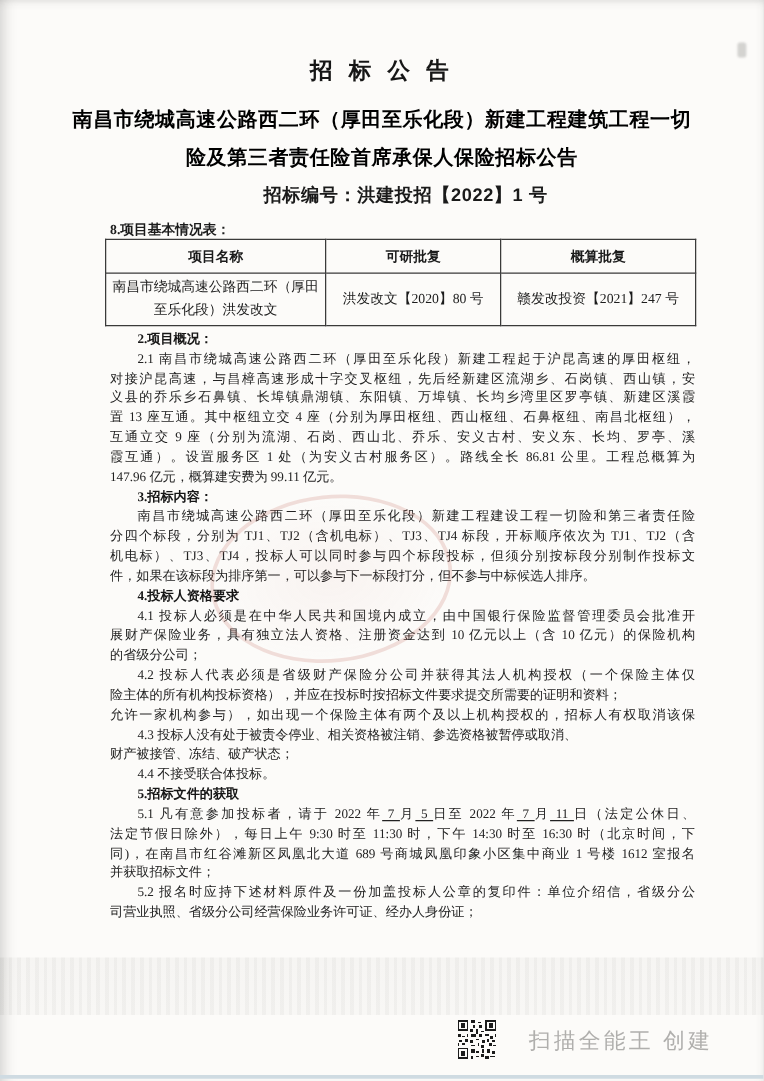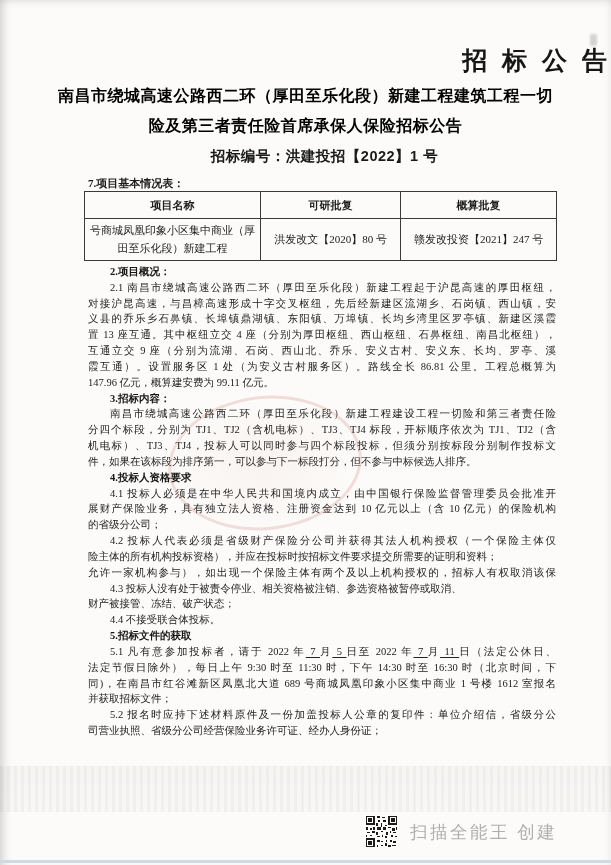--- a/index.html
+++ b/index.html
@@ -9,22 +9,22 @@
     background:#fcfbf9;
     overflow:hidden;
     font-family:"Liberation Serif",serif;
     color:#1f1f1f;
     box-shadow:inset 10px 0 10px -7px rgba(70,70,68,.22),
                inset 0 6px 8px -5px rgba(70,70,68,.14),
                inset -5px 0 8px -5px rgba(70,70,68,.10);
   }
   .doc-title{
     position:absolute;top:44px;left:0;width:100%;
-    text-align:right;font-family:"Liberation Sans",sans-serif;
-    font-size:25px;font-weight:700;letter-spacing:4px;color:#161616;
+    text-align:center;font-family:"Liberation Sans",sans-serif;
+    font-size:18px;font-weight:700;letter-spacing:4px;color:#161616;
   }
   .doc-subtitle{
     position:absolute;left:0;width:100%;text-align:center;
     font-family:"Liberation Sans",sans-serif;
     font-size:16px;font-weight:700;letter-spacing:.5px;color:#000000;
   }
   .sub1{top:86px;}
   .sub2{top:116px;}
   .tender-no{
     position:absolute;top:147px;left:0;width:100%;text-align:center;
@@ -67,21 +67,21 @@
     pointer-events:none;
   }
   .scan-band{
     position:absolute;left:0;top:766px;width:100%;height:46px;
     background:
       repeating-linear-gradient(90deg,rgba(110,110,105,.055) 0 3px,rgba(110,110,105,0) 3px 7px),
       linear-gradient(rgba(130,130,125,.05),rgba(130,130,125,.03));
   }
   .footer{
     position:absolute;left:366px;top:815px;
-    display:flex;align-items:center;gap:13px;
+    display:flex;align-items:center;gap:26px;
   }
   .qr{width:31px;height:33px;display:block;}
   .wm-text{
     font-family:"Liberation Sans",sans-serif;
     font-size:17.5px;color:#b0afad;letter-spacing:2.5px;white-space:nowrap;
   }
   .bottom-line{
     position:absolute;left:0;top:860px;width:100%;height:3px;background:#cfdbe2;
   }
   .speck{
@@ -94,38 +94,38 @@
 
 <div class="page">
 
   <div class="speck"></div>
 
   <div class="doc-title">招 标 公 告</div>
   <div class="doc-subtitle sub1">南昌市绕城高速公路西二环（厚田至乐化段）新建工程建筑工程一切</div>
   <div class="doc-subtitle sub2">险及第三者责任险首席承保人保险招标公告</div>
   <div class="tender-no">招标编号：洪建投招【2022】1 号</div>
 
-  <div class="tbl-caption">7.项目基本情况表：</div>
+  <div class="tbl-caption">8.项目基本情况表：</div>
 
   <table class="info-table">
     <colgroup>
         <col class="c1">
         <col class="c2">
         <col class="c3">
       </colgroup>
     <thead>
       <tr>
         <th>项目名称</th>
         <th>可研批复</th>
         <th>概算批复</th>
       </tr>
     </thead>
     <tbody>
       <tr>
-        <td>号商城凤凰印象小区集中商业（厚田至乐化段）新建工程</td>
+        <td>南昌市绕城高速公路西二环（厚田至乐化段）洪发改文</td>
         <td>洪发改文【2020】80 号</td>
         <td>赣发改投资【2021】247 号</td>
       </tr>
     </tbody>
   </table>
 
   <div class="body-text">
       <div class="bline bold ind end">2.项目概况：</div>
       <div class="bline ind">2.1 南昌市绕城高速公路西二环（厚田至乐化段）新建工程起于沪昆高速的厚田枢纽，</div>
       <div class="bline">对接沪昆高速，与昌樟高速形成十字交叉枢纽，先后经新建区流湖乡、石岗镇、西山镇，安</div>

